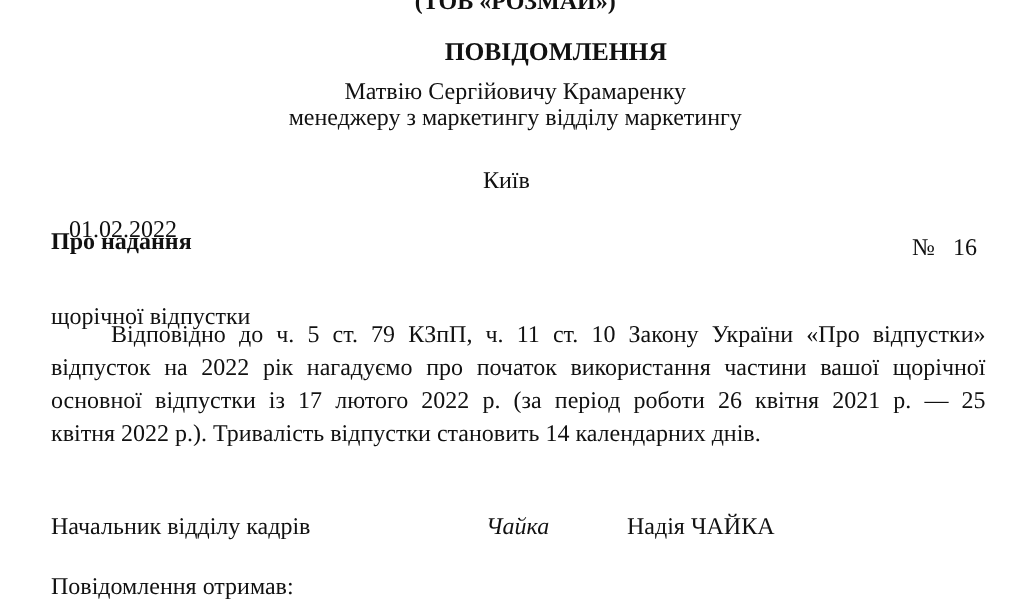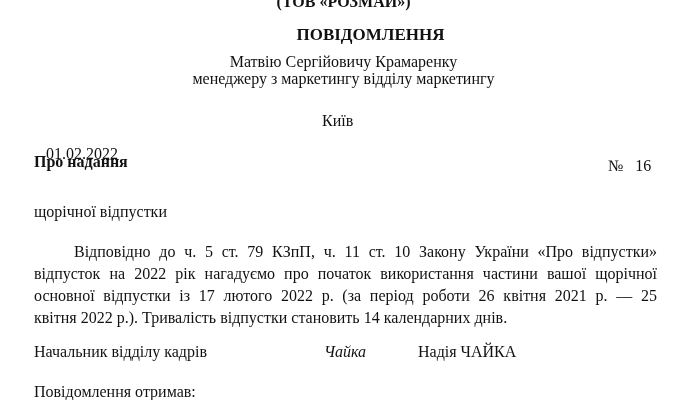--- a/index.html
+++ b/index.html
@@ -10,21 +10,21 @@
     }
     .abs { position: absolute; white-space: nowrap; line-height: 20px; }
     .center { left: 0; width: 687px; text-align: center; }
     .bold { font-weight: bold; }
     .italic { font-style: italic; }
     .para {
       position: absolute; left: 34px; width: 623px;
       line-height: 22px; text-align: justify; text-indent: 40px;
     }
     .para span.line { display: block; text-align: justify; text-align-last: justify; text-indent: 0; }
-    .para span.line.first { text-indent: 40px; margin-top: 28px; }
+    .para span.line.first { text-indent: 40px; }
     .para span.line.last { text-align-last: left; }
   </style>
 </head>
 <body>
 
 <div class="abs center bold" style="top:-8px;">(ТОВ «РОЗМАЙ»)</div>
 <div class="abs center bold" style="top:25px; font-size:17px;padding-left:27px;">ПОВІДОМЛЕННЯ</div>
 <div class="abs center" style="top:52px;text-align:center;">Матвію Сергійовичу Крамаренку</div>
 <div class="abs center" style="top:69px;">менеджеру з маркетингу відділу маркетингу</div>
 

